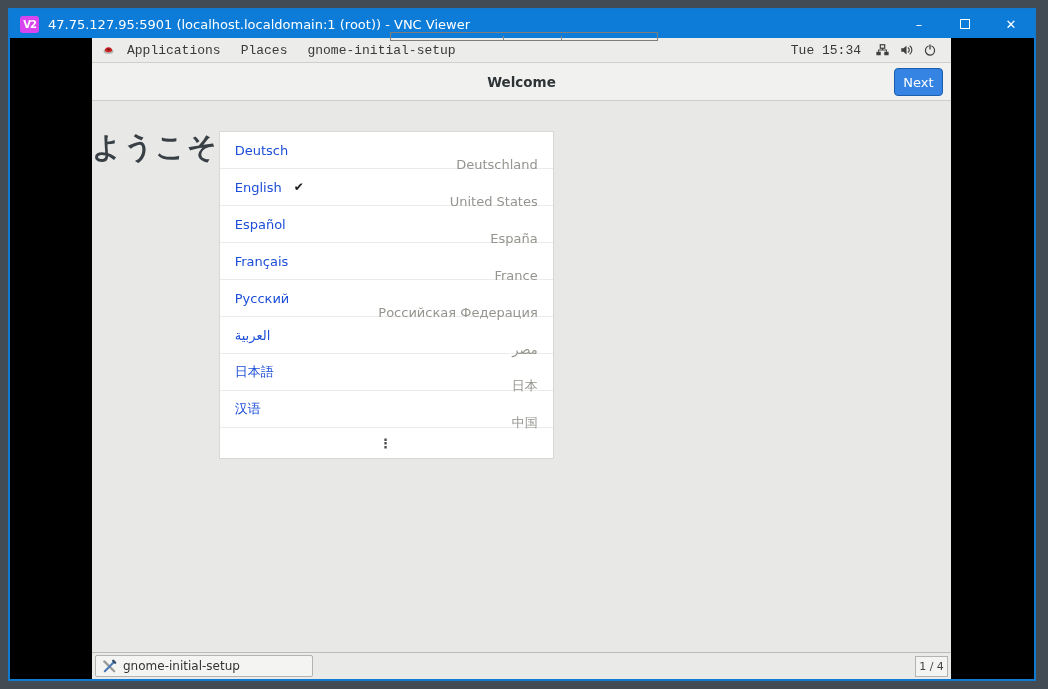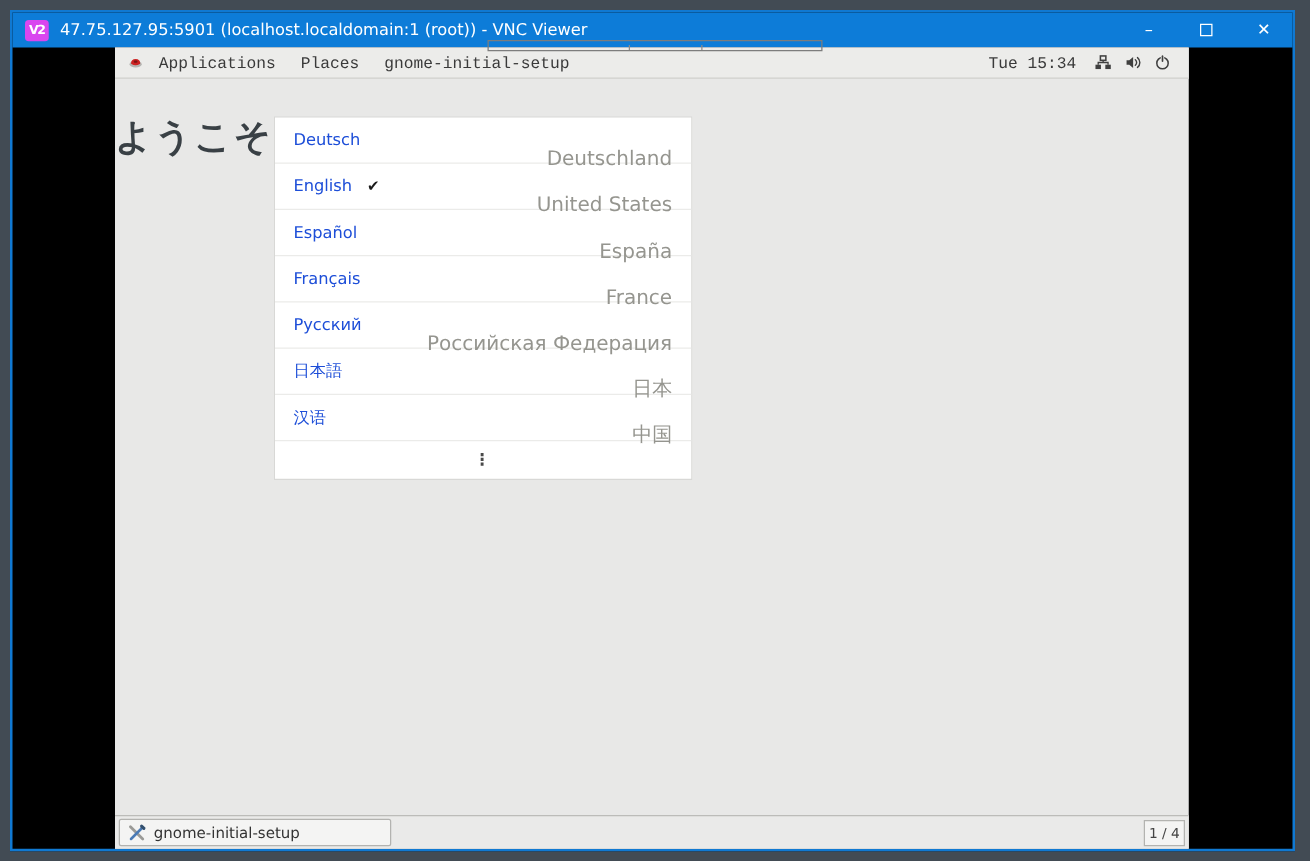--- a/index.html
+++ b/index.html
@@ -84,21 +84,21 @@
   .language-list{
     margin-top:30px; width:335px; background:#fff;
     border:1px solid #d8d8d6;
   }
   .lang-row{
     height:37px; display:flex; align-items:center; padding:0 15px;
     border-bottom:1px solid #ebebe9;
   }
   .lang-name{ font-size:13px; color:#1d4ed8; display:flex; align-items:center; }
   .check{ margin-left:12px; font-size:12px; color:#1a1a1a; }
-  .lang-region{ margin-left:auto; font-size:16px; color:#95958f;margin-top:28px; }
+  .lang-region{ margin-left:auto; font-size:13px; color:#95958f;margin-top:28px; }
   .more-row{
     height:30px; display:flex; align-items:center; justify-content:center;
     border-bottom:none; font-weight:bold; color:#4a4a4a; font-size:13px;
     letter-spacing:1px;
   }
 
   
   .gnome-taskbar{
     height:27px; background:#eaeae9; border-top:1px solid #bcbcb9;
     display:flex; align-items:center; padding:0 3px; flex:0 0 auto;
@@ -162,20 +162,24 @@
           <path d="M10 5.5a3.2 3.2 0 0 1 0 5M12 3.5a5.8 5.8 0 0 1 0 9" fill="none" stroke="#3f3f3f" stroke-width="1.3" stroke-linecap="round"></path>
         </svg>
         <svg width="14" height="14" viewBox="0 0 16 16">
           <circle cx="8" cy="8.6" r="5.2" fill="none" stroke="#3f3f3f" stroke-width="1.4"></circle>
           <path d="M8 1.5v5.5" stroke="#ececea" stroke-width="3"></path>
           <path d="M8 2.2v4.6" stroke="#3f3f3f" stroke-width="1.5" stroke-linecap="round"></path>
         </svg>
       </div>
     </div>
 
+    <div class="app-headerbar">
+      <span class="app-title">Welcome</span>
+      <div class="next-button">Next</div>
+    </div>
 
     <div class="content">
       <div class="welcome-heading">ようこそ</div>
 
       <div class="language-list">
         <div class="lang-row">
           <span class="lang-name">Deutsch</span>
           <span class="lang-region">Deutschland</span>
         </div>
         <div class="lang-row">
@@ -187,20 +191,24 @@
           <span class="lang-name">Español</span>
           <span class="lang-region">España</span>
         </div>
         <div class="lang-row">
           <span class="lang-name">Français</span>
           <span class="lang-region">France</span>
         </div>
         <div class="lang-row">
           <span class="lang-name">Русский</span>
           <span class="lang-region">Российская Федерация</span>
+        </div>
+        <div class="lang-row">
+          <span class="lang-name">العربية</span>
+          <span class="lang-region">مصر</span>
         </div>
         <div class="lang-row">
           <span class="lang-name">日本語</span>
           <span class="lang-region">日本</span>
         </div>
         <div class="lang-row">
           <span class="lang-name">汉语</span>
           <span class="lang-region">中国</span>
         </div>
         <div class="lang-row more-row">

